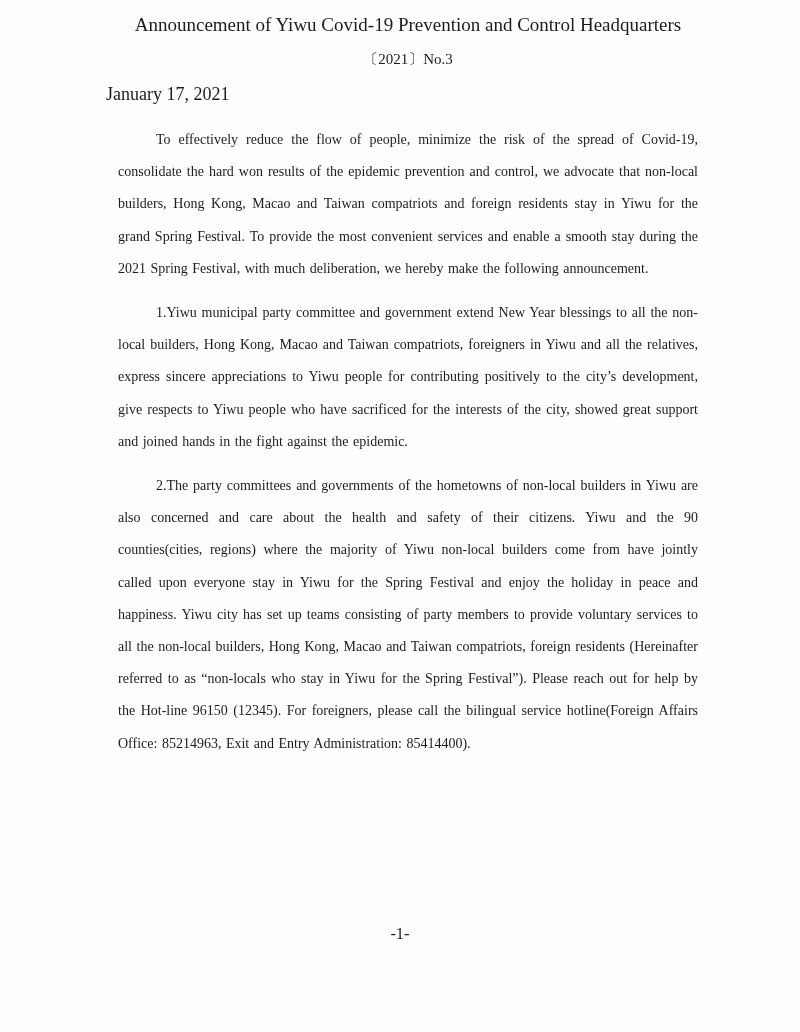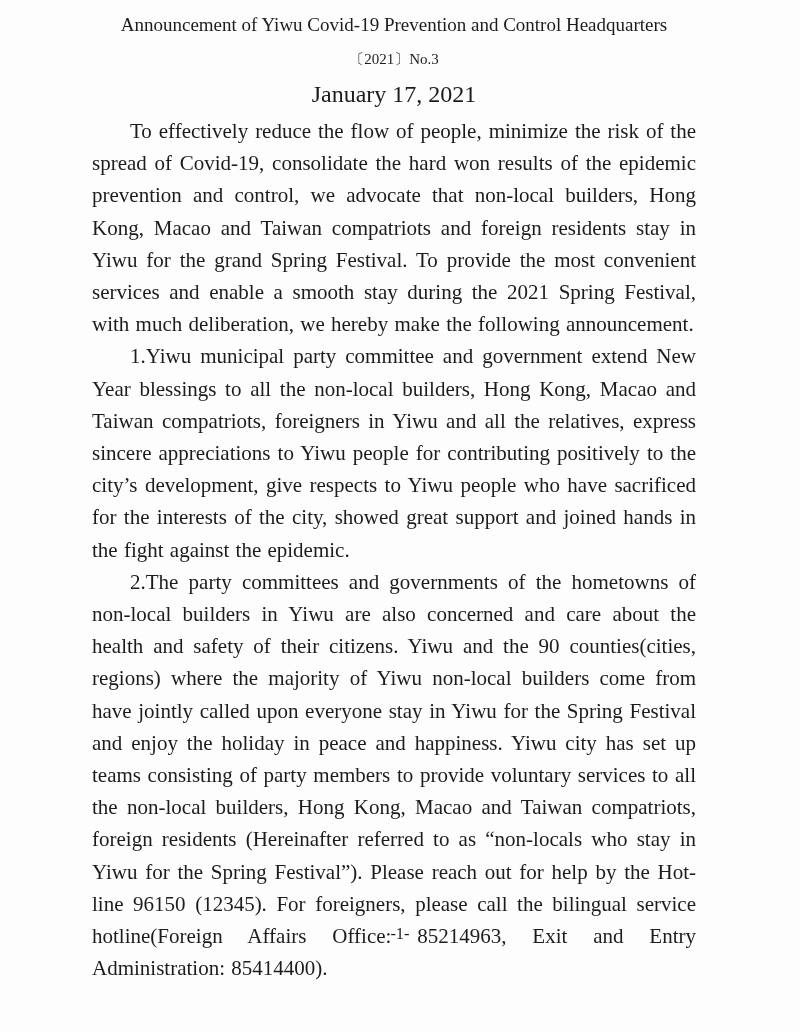--- a/index.html
+++ b/index.html
@@ -11,48 +11,48 @@
     position: relative;
     width: 800px;
     height: 1032px;
     background: #fdfdfd;
     overflow: hidden;
     font-family: "Liberation Serif", "DejaVu Serif", serif;
     color: #1c1c1c;
   }
   .content {
     position: absolute;
-    left: 92px;
+    left: 106px;
     top: 8px;
     width: 604px;
   }
   .doc-title {
     margin: 0;
     text-align: center;
     font-size: 19px;
     font-weight: normal;
     line-height: 34px;
   }
   .doc-number {
     text-align: center;
     font-size: 15px;
     line-height: 35px;
     font-family: "Liberation Serif", "DejaVu Serif", "DejaVu Sans", serif;
   }
   .doc-date {
-    text-align: center;
-    font-size: 24px;
+    text-align: left;
+    font-size: 18px;
     line-height: 35px;
   }
   .doc-body {
     margin-top: 3px;
   }
   .doc-body p {
-    margin: 0;
-    font-size: 21px;
+    margin: 12px;
+    font-size: 14px;
     line-height: 32.2px;
     text-align: justify;
     text-indent: 38px;
     word-spacing: 1px;
   }
   .page-footer {
     position: absolute;
     top: 922px;
     left: 0;
     width: 800px;

